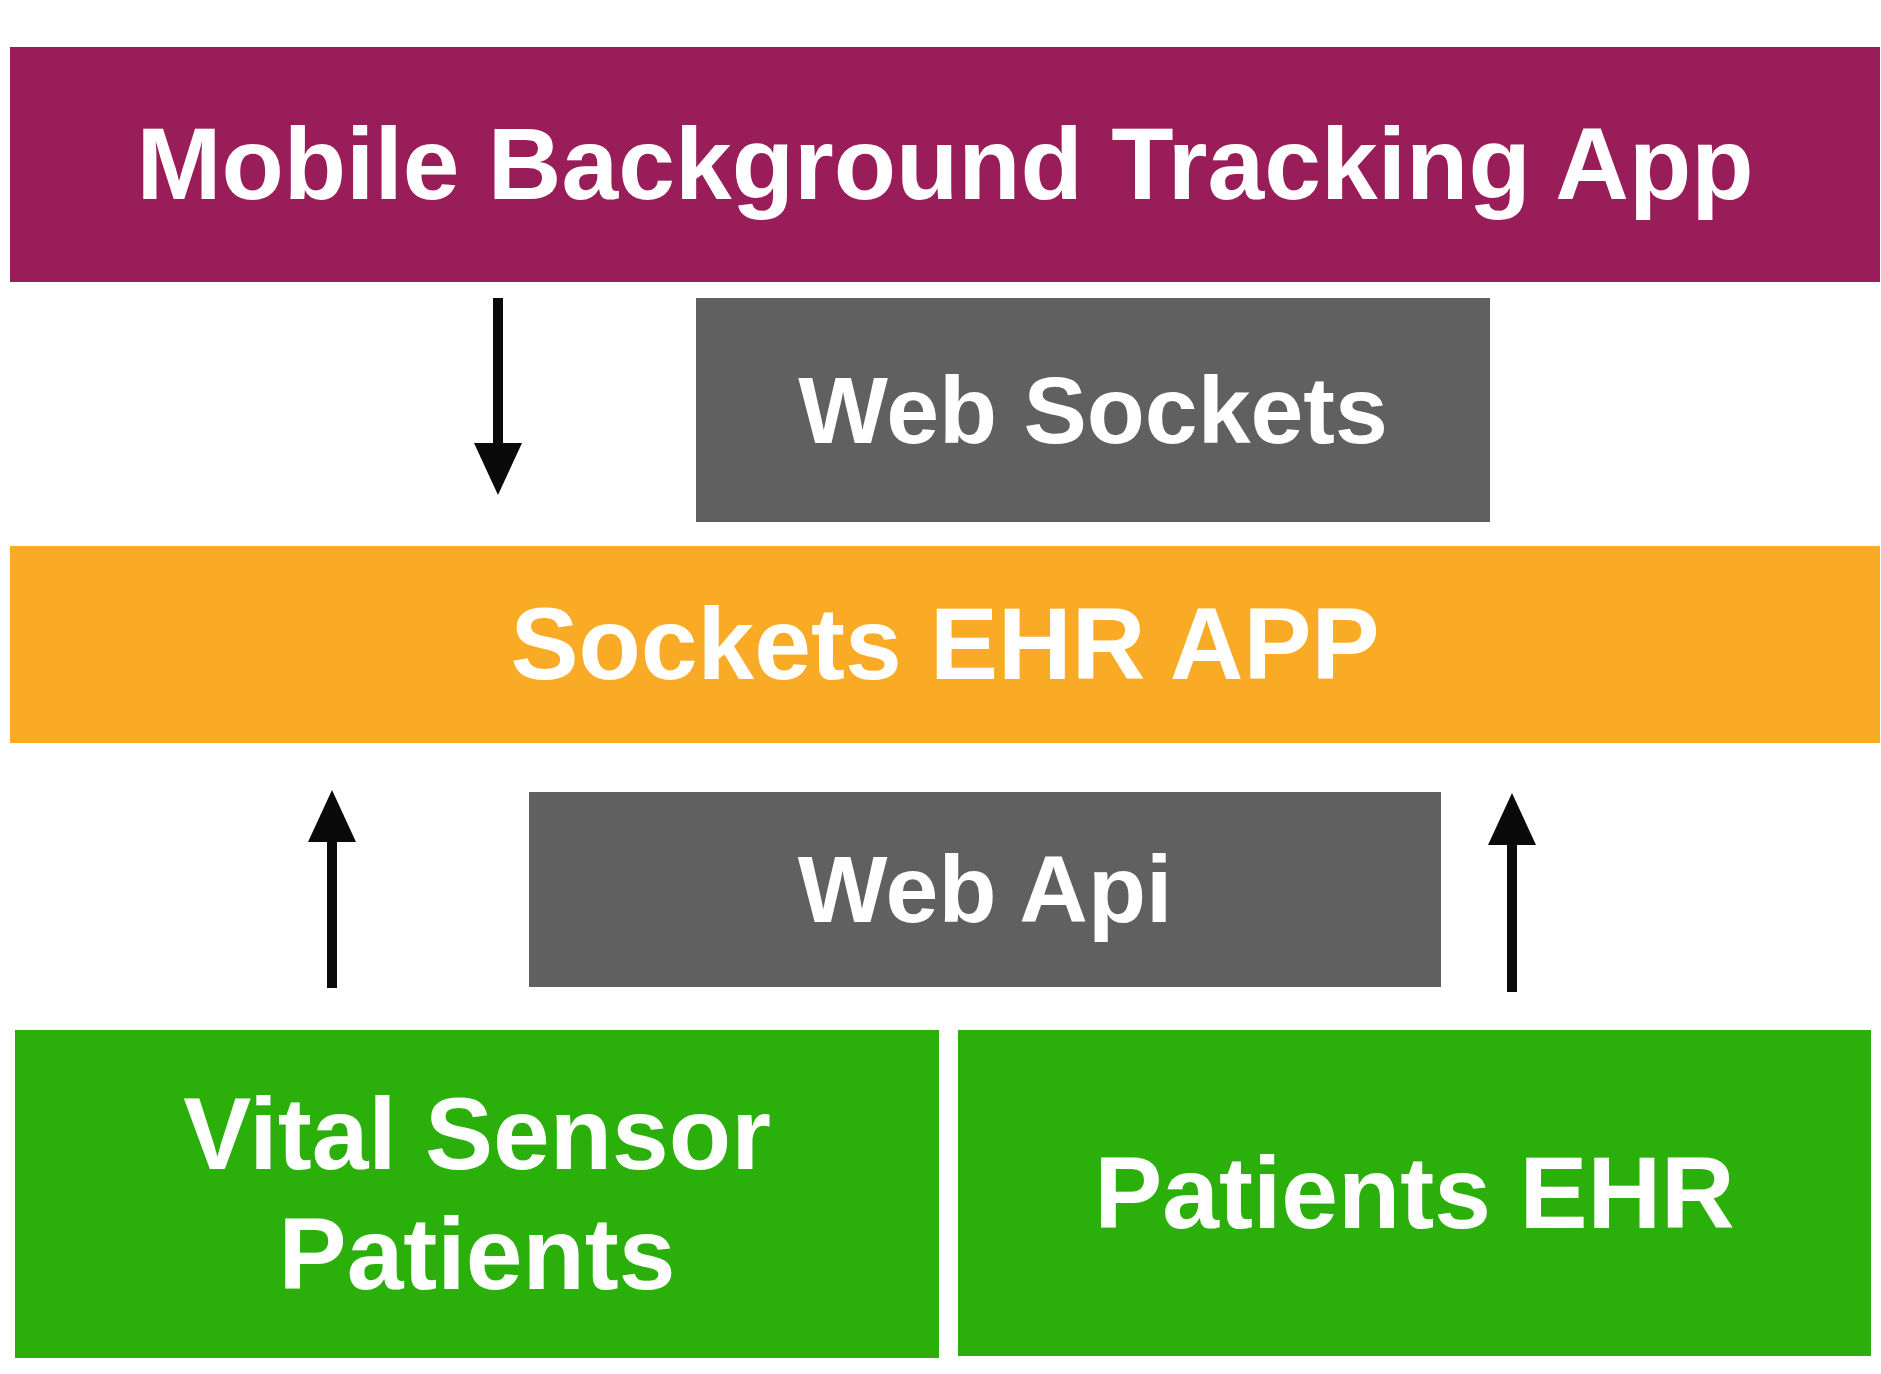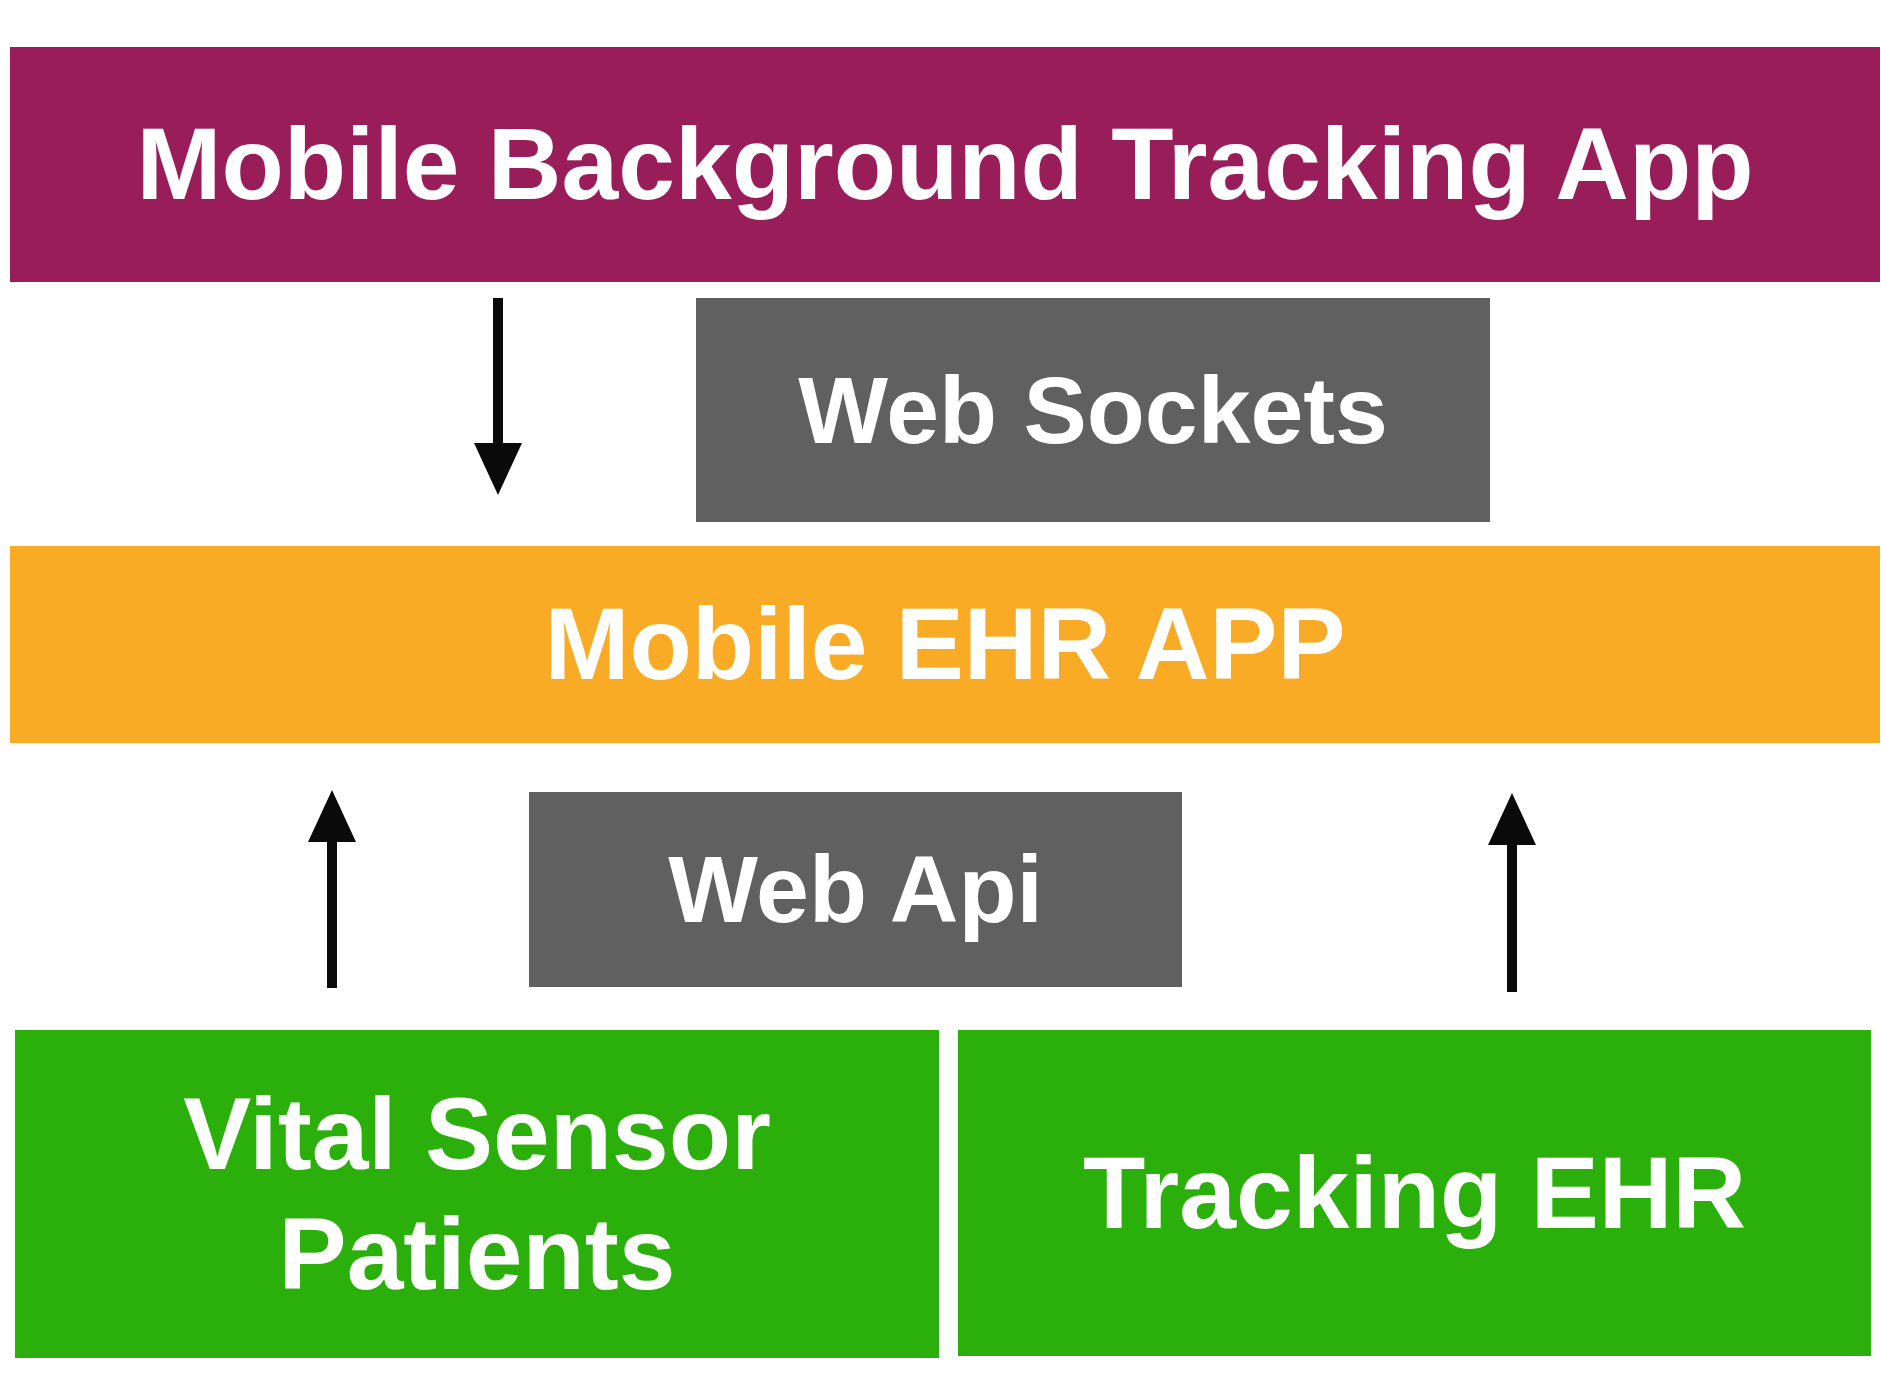--- a/index.html
+++ b/index.html
@@ -45,21 +45,21 @@
   
   #mobile-ehr-app {
     left: 10px; top: 546px;
     width: 1870px; height: 197px;
     background: #FAAB26;
     font-size: 102px;
   }
   
   #web-api {
     left: 529px; top: 792px;
-    width: 653px; height: 195px;
+    width: 912px; height: 195px;
     background: #606060;
     font-size: 95px;
   }
   
   #vital-sensor-monitors {
     left: 15px; top: 1030px;
     width: 924px; height: 328px;
     background: #2BAF0B;
     font-size: 102px;
     line-height: 1.18;
@@ -113,21 +113,21 @@
   <div class="arrow" id="arrow-top-down">
     <div class="shaft"></div>
     <div class="head-down"></div>
   </div>
 
   <div class="node" id="web-sockets" style="background-color: rgb(96, 96, 96);">
     <span class="label">Web Sockets</span>
   </div>
 
   <div class="node" id="mobile-ehr-app" style="background-color: rgb(250, 171, 38);">
-    <span class="label">Mobile EHR APP</span>
+    <span class="label">Sockets EHR APP</span>
   </div>
 
   <div class="arrow" id="arrow-left-up">
     <div class="head-up"></div>
     <div class="shaft"></div>
   </div>
 
   <div class="node" id="web-api" style="background-color: rgb(96, 96, 96);">
     <span class="label">Web Api</span>
   </div>
@@ -135,16 +135,16 @@
   <div class="arrow" id="arrow-right-up">
     <div class="head-up"></div>
     <div class="shaft"></div>
   </div>
 
   <div class="node" id="vital-sensor-monitors" style="background-color: rgb(43, 175, 11);">
     <span class="label">Vital Sensor Patients</span>
   </div>
 
   <div class="node" id="patients-ehr" style="background-color: rgb(43, 175, 11);">
-    <span class="label">Tracking EHR</span>
+    <span class="label">Patients EHR</span>
   </div>
 
 </div>
 
 </body></html>

